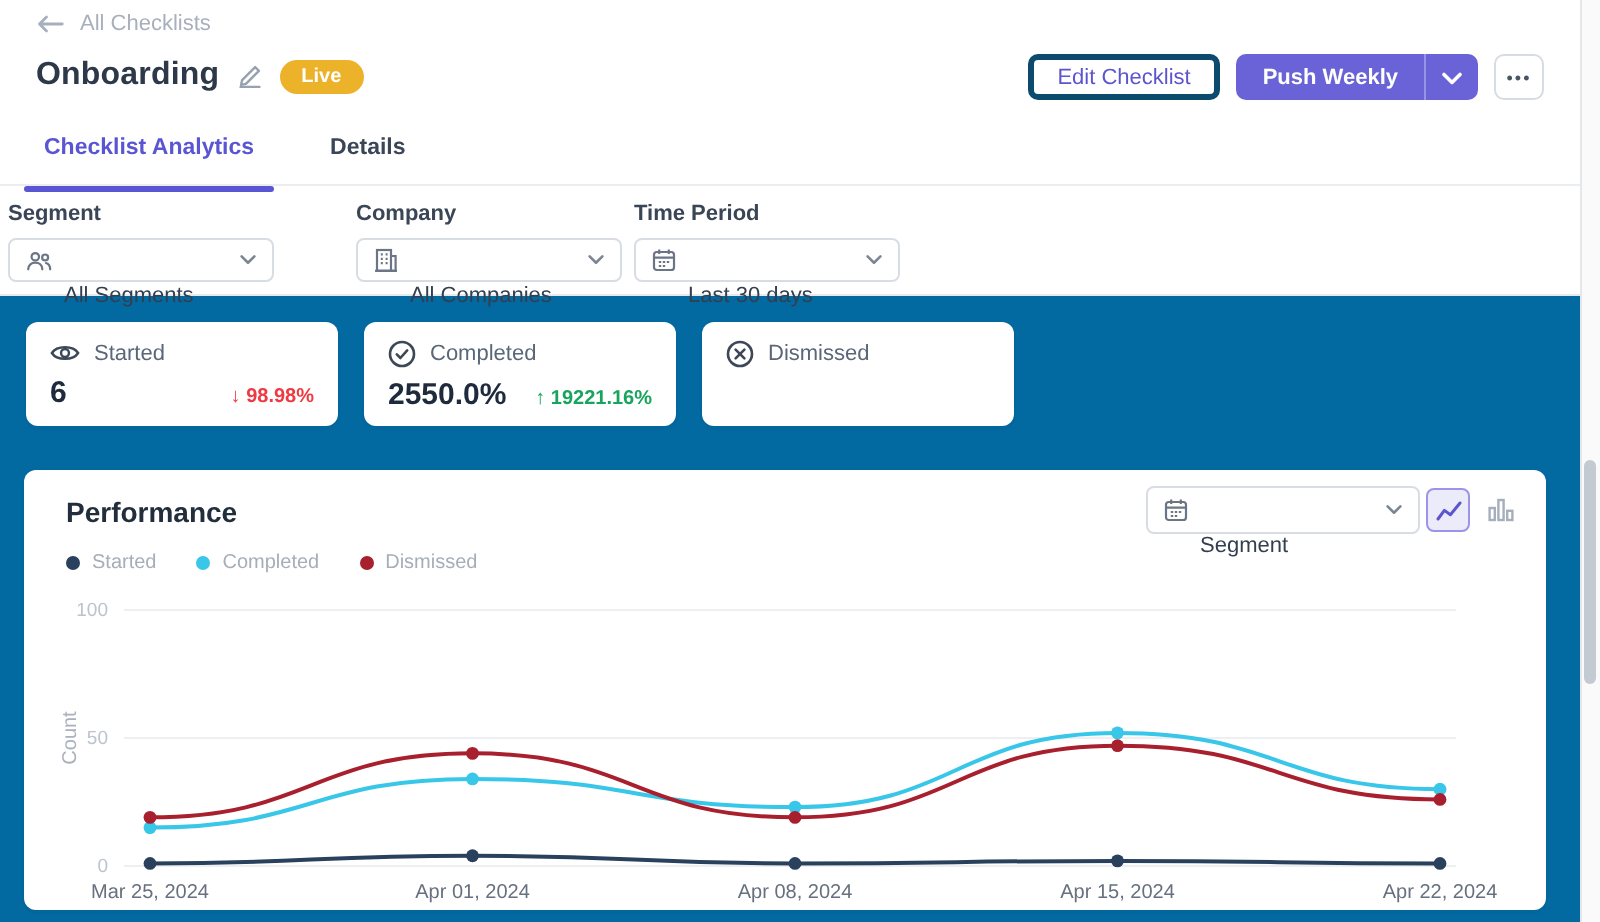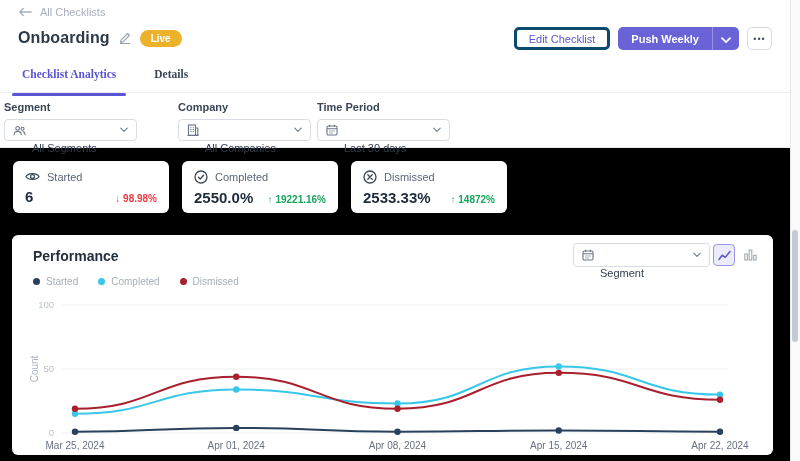--- a/index.html
+++ b/index.html
@@ -1,37 +1,37 @@
 <!DOCTYPE html>
 <html><head>
 <meta charset="utf-8">
 <style>
   * { margin:0; padding:0; box-sizing:border-box; }
   body { font-family:"Liberation Sans", sans-serif; background:#F1F2F4; }
-  .screen { position:relative; width:800px; height:461px; background:#000000; overflow:hidden;padding-left:16px; }
+  .screen { position:relative; width:800px; height:461px; background:#0369a1; overflow:hidden;padding-left:16px; }
 
   
   .topbar { position:absolute; left:0; top:0; width:800px; height:148px; background:#FFFFFF; border-bottom:1px solid #E7E9ED; }
   .breadcrumb { position:absolute; left:18px; top:6px; display:flex; align-items:center; gap:8px; color:#A7B0BC; font-size:11px; cursor:pointer; }
   .breadcrumb svg { display:block; }
   .title-row { position:absolute; left:18px; top:29px; display:flex; align-items:center; gap:9px; }
   .page-title { font-size:16px; font-weight:700; color:#2D3948; letter-spacing:.1px; }
   .edit-pencil { color:#98A1AE; display:flex; align-items:center; cursor:pointer; }
   .live-badge { background:#ECB22A; color:#FFFFFF; font-size:10px; font-weight:700; padding:3px 11px; border-radius:10px;text-align:right; }
   .actions { position:absolute; right:28px; top:27px; display:flex; align-items:center; gap:8px; }
   .btn-outline { height:23px; padding:0 12px; background:#FFF; border:3px solid #0c4a6e; border-radius:5px; color:#5B55CE; font-size:11px; font-weight:400; display:flex; align-items:center; cursor:pointer; }
   .btn-split { display:flex; height:23px; background:#6A63D7; border-radius:5px; overflow:hidden; cursor:pointer; }
   .btn-split .main { padding:0 13px; color:#FFF; font-size:11px; font-weight:600; display:flex; align-items:center; }
   .btn-split .divider { width:1px; background:rgba(255,255,255,.3); }
   .btn-split .caret { width:26px; display:flex; align-items:center; justify-content:center; color:#FFF; }
   .btn-more { width:25px; height:23px; background:#FFF; border:1px solid #D7DCE2; border-radius:5px; color:#4A5563; font-size:9px; letter-spacing:1px; display:flex; align-items:center; justify-content:center; cursor:pointer; }
 
   
   .tabs-row { position:absolute; left:18px; top:66px; height:26px; display:flex; gap:30px; }
-  .tab { position:relative; font-size:11.5px; font-weight:700; color:#3A4657; cursor:pointer; padding:2px 4px 0 4px;font-family:Liberation Serif, serif; }
+  .tab { position:relative; font-size:11.5px; font-weight:700; color:#3A4657; cursor:pointer; padding:2px 4px 0 4px; }
   .tab.active { color:#5A55D2; }
   .tab.active::after { content:""; position:absolute; left:-6px; right:-6px; bottom:-4px; height:3px; border-radius:3px; background:#5A55D2; }
   .tabs-border { position:absolute; left:0; top:92px; width:800px; height:1px; background:#EBEDF0; }
 
   
   .filter-group { position:absolute; top:101px; }
   .filter-group .flabel { font-size:11px; font-weight:600; color:#3A4656; margin-bottom:6px; }
   .dropdown { width:133px; height:22px; background:#FFF; border:1px solid #D8DDE4; border-radius:4px; display:flex; align-items:center; padding:0 8px; gap:6px; cursor:pointer; }
   .dropdown .dval { font-size:11px; color:#333F4E; flex:1; white-space:nowrap;margin-top:36px; }
   .dropdown svg.fic { color:#6B7586; flex:none; }
@@ -189,24 +189,20 @@
     </div>
   </div>
 
   <div class="stat-card" style="left:351px;">
     <div class="stat-top">
       <svg width="14" height="14" viewBox="0 0 14 14" fill="none" stroke="currentColor" stroke-width="1.3">
           <circle cx="7" cy="7" r="6"></circle>
           <path d="M4.8 4.8 L9.2 9.2 M9.2 4.8 L4.8 9.2" stroke-linecap="round"></path>
         </svg>
       <span class="slabel">Dismissed</span>
-    </div>
-    <div class="stat-bottom">
-      <span class="stat-value">2533.33%</span>
-      <span class="stat-change up"><span>↑</span> <span>14872%</span></span>
     </div>
   </div>
 
   <div class="perf-panel">
     <svg class="chart-svg" width="761" height="220" viewBox="0 0 761 220">
         <line x1="50" x2="716" y1="198" y2="198" stroke="#EDEFF2" stroke-width="1"></line>
         <text x="42" y="201" text-anchor="end" fill="#BCC3CD" font-size="9.5">0</text>
         <line x1="50" x2="716" y1="134" y2="134" stroke="#EDEFF2" stroke-width="1"></line>
         <text x="42" y="137" text-anchor="end" fill="#BCC3CD" font-size="9.5">50</text>
         <line x1="50" x2="716" y1="70" y2="70" stroke="#EDEFF2" stroke-width="1"></line>

